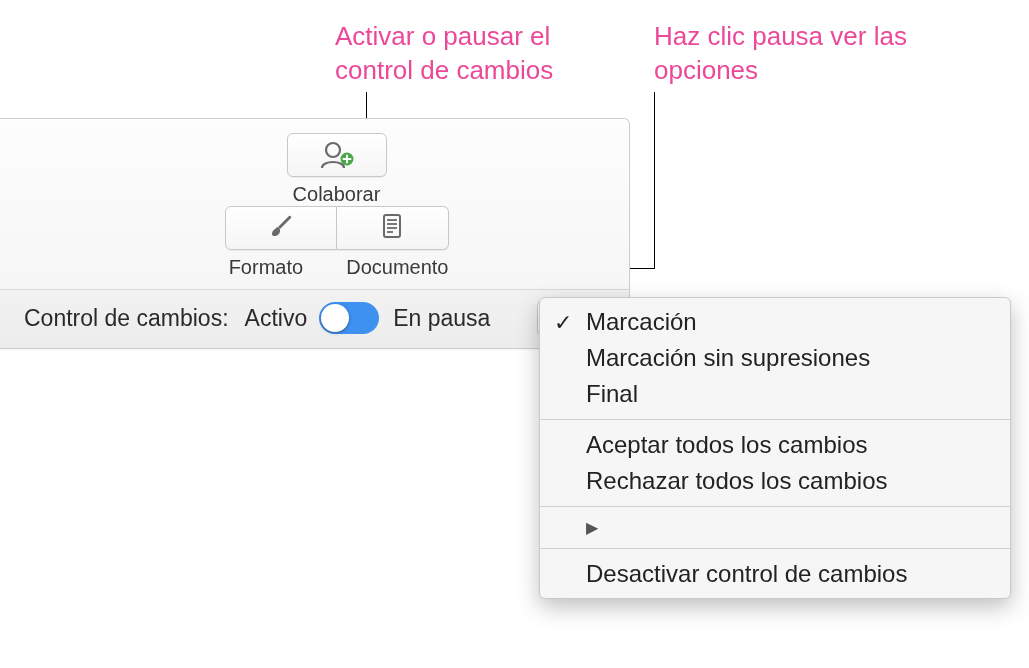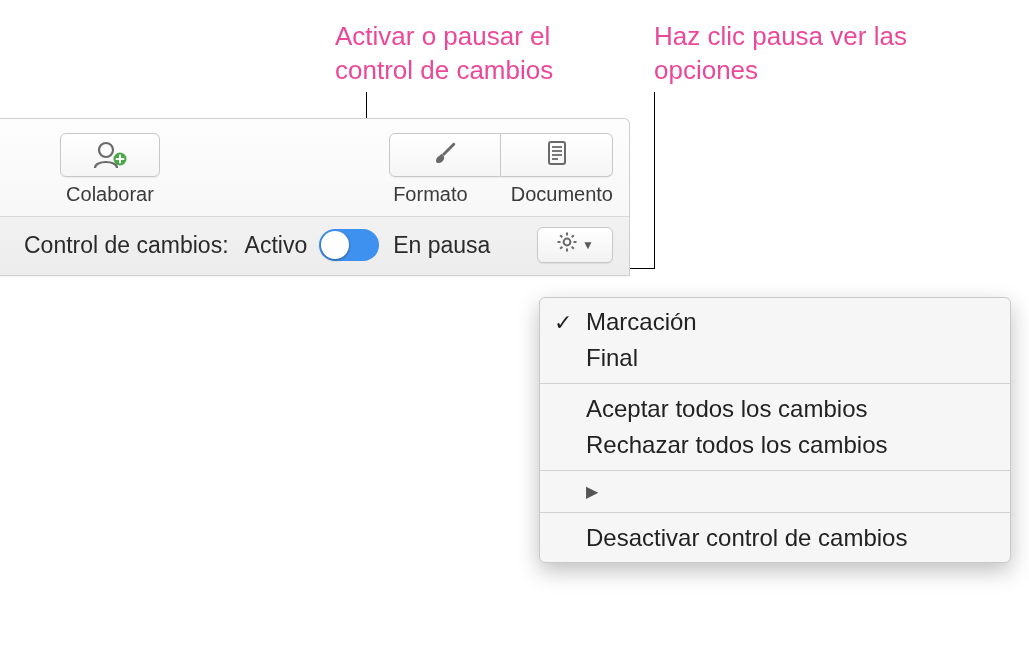--- a/index.html
+++ b/index.html
@@ -44,22 +44,22 @@
       background: linear-gradient(#fdfdfd, #f4f4f4);
       border: 1px solid #cfcfcf;
       border-left: none;
       border-top-right-radius: 6px;
       border-bottom-right-radius: 0;
       box-shadow: 0 1px 2px rgba(0,0,0,0.05);
     }
     .toolbar {
       display: flex;
       align-items: center;
-      justify-content: space-between;
       padding: 14px 16px 10px 60px;
+      flex-direction: column;
     }
     .toolbar-group {
       display: flex;
       flex-direction: column;
       align-items: center;
     }
     .toolbar-button {
       background: linear-gradient(#ffffff, #f5f5f5);
       border: 1px solid #c8c8c8;
       border-radius: 6px;
@@ -305,20 +305,24 @@
 
 </div>
 
 <div class="dropdown">
   <div class="dd-item">
     <span class="dd-check">✓</span>
     <span>Marcación</span>
     <span></span>
   </div>
   <div class="dd-item">
+    <span>Marcación sin supresiones</span>
+    <span></span>
+  </div>
+  <div class="dd-item">
     <span>Final</span>
     <span></span>
   </div>
   <div class="dd-sep"></div>
   <div class="dd-item">
     <span>Aceptar todos los cambios</span>
     <span></span>
   </div>
   <div class="dd-item">
     <span>Rechazar todos los cambios</span>

